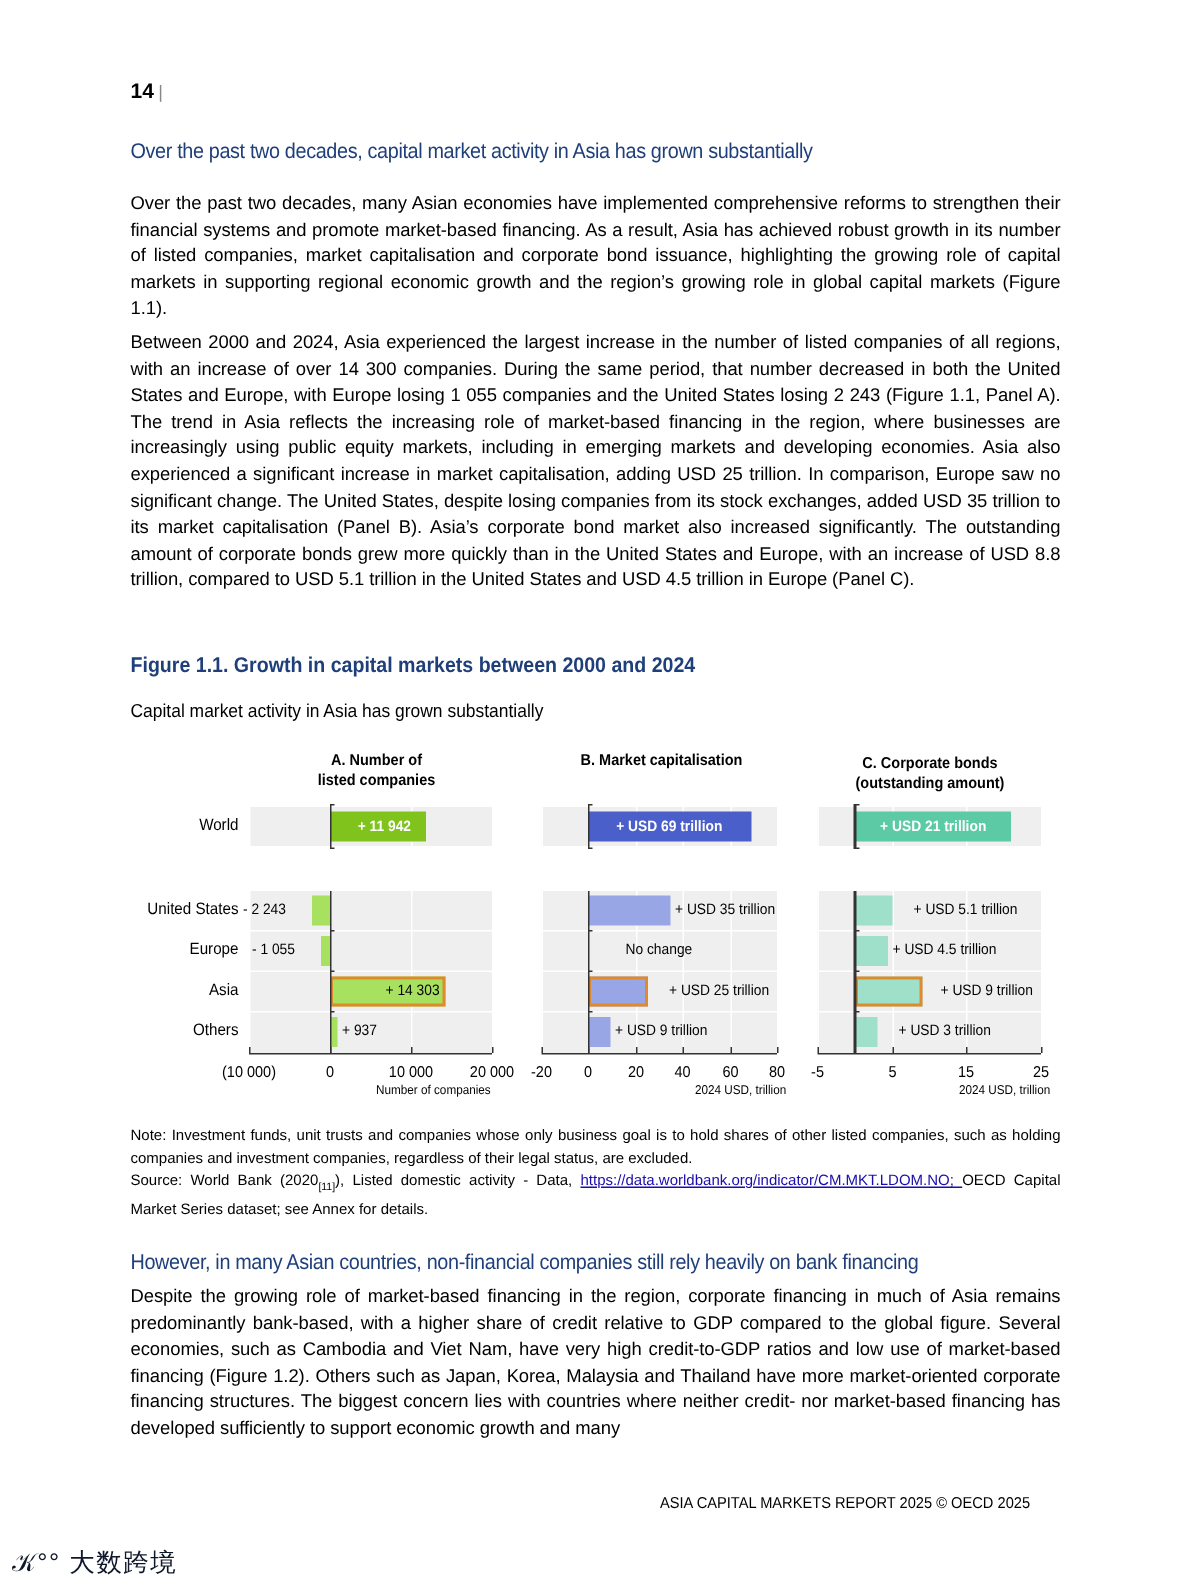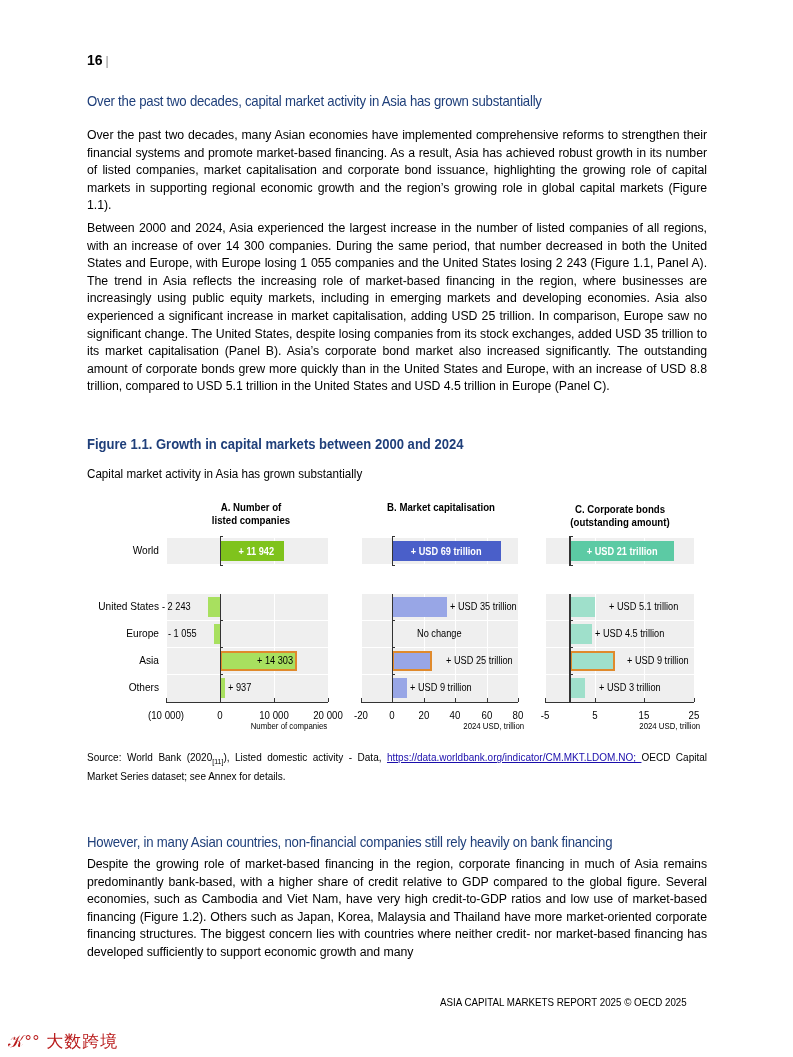--- a/index.html
+++ b/index.html
@@ -19,28 +19,28 @@
   .zero { background:#333; width:1.5px; }
   .axis { background:#333; height:1px; }
   .tick { background:#333; width:1px; height:4px; }
   .ticklbl { font-size:10.5px; transform:translateX(-50%) scaleX(0.92); white-space:nowrap; }
   .unit { font-size:8.5px; white-space:nowrap; transform:scaleX(0.92); transform-origin:right top; }
   .barlbl { font-size:10px; white-space:nowrap; transform:scaleX(0.92); transform-origin:left center; }
   .worldlbl { color:#fff; font-weight:bold; font-size:10px; white-space:nowrap; transform:scaleX(0.92); }
   .note { left:87px; width:620px; font-size:10px; line-height:15px; text-align:justify; transform:scaleX(1); }
   .note a { color:#1a0dab; text-decoration:underline; }
   .footer { left:440px; top:996px; font-size:10.5px; transform:scaleX(0.93); transform-origin:left top; white-space:nowrap; }
-  .wm { left:8px; top:1030px; font-size:17px; color:#b91c1c; letter-spacing:1px; }
+  .wm { left:8px; top:1030px; font-size:17px; color:#0f172a; letter-spacing:1px; }
   .hl { outline:2px solid #e08a2c; outline-offset:-2px; }
 </style>
 </head>
 <body>
 
 <div class="abs pagenum">
-  <span>16</span><span class="bar">|</span>
+  <span>14</span><span class="bar">|</span>
 </div>
 
 <div class="abs h2" style="top:93px;">Over the past two decades, capital market activity in Asia has grown substantially</div>
 <p class="abs para" style="top:127px; margin:0;">Over the past two decades, many Asian economies have implemented comprehensive reforms to strengthen their financial systems and promote market-based financing. As a result, Asia has achieved robust growth in its number of listed companies, market capitalisation and corporate bond issuance, highlighting the growing role of capital markets in supporting regional economic growth and the region’s growing role in global capital markets (Figure 1.1).</p>
 <p class="abs para" style="top:220px; margin:0;">Between 2000 and 2024, Asia experienced the largest increase in the number of listed companies of all regions, with an increase of over 14 300 companies. During the same period, that number decreased in both the United States and Europe, with Europe losing 1 055 companies and the United States losing 2 243 (Figure 1.1, Panel A). The trend in Asia reflects the increasing role of market-based financing in the region, where businesses are increasingly using public equity markets, including in emerging markets and developing economies. Asia also experienced a significant increase in market capitalisation, adding USD 25 trillion. In comparison, Europe saw no significant change. The United States, despite losing companies from its stock exchanges, added USD 35 trillion to its market capitalisation (Panel B). Asia’s corporate bond market also increased significantly. The outstanding amount of corporate bonds grew more quickly than in the United States and Europe, with an increase of USD 8.8 trillion, compared to USD 5.1 trillion in the United States and USD 4.5 trillion in Europe (Panel C).</p>
 
 <div class="abs figtitle">Figure 1.1. Growth in capital markets between 2000 and 2024</div>
 <div class="abs figsub">Capital market activity in Asia has grown substantially</div>
 
 <div id="figure">
@@ -180,20 +180,21 @@
     <div class="abs tick" style="left: 594.667px; top: 698px;"></div>
     <div class="abs ticklbl" style="left: 594.667px; top: 709px;">5</div>
     <div class="abs tick" style="left: 644.333px; top: 698px;"></div>
     <div class="abs ticklbl" style="left: 644.333px; top: 709px;">15</div>
     <div class="abs tick" style="left: 694px; top: 698px;"></div>
     <div class="abs ticklbl" style="left: 694px; top: 709px;">25</div>
     <div class="abs unit" style="right: 93px; top: 721px;">2024 USD, trillion</div>
   </div>
 
 <div class="abs note" style="top:750px;">
+  <div>Note: Investment funds, unit trusts and companies whose only business goal is to hold shares of other listed companies, such as holding companies and investment companies, regardless of their legal status, are excluded.</div>
   <div><span>Source: World Bank (2020</span><sub style="font-size:7px;">[11]</sub><span>), Listed domestic activity - Data, </span><a>https://data.worldbank.org/indicator/CM.MKT.LDOM.NO; </a><span>OECD Capital Market Series dataset; see Annex for details.</span></div>
 </div>
 
 <div class="abs h2" style="top:834px;">However, in many Asian countries, non-financial companies still rely heavily on bank financing</div>
 <p class="abs para" style="top:856px; margin:0;">Despite the growing role of market-based financing in the region, corporate financing in much of Asia remains predominantly bank-based, with a higher share of credit relative to GDP compared to the global figure. Several economies, such as Cambodia and Viet Nam, have very high credit-to-GDP ratios and low use of market-based financing (Figure 1.2). Others such as Japan, Korea, Malaysia and Thailand have more market-oriented corporate financing structures. The biggest concern lies with countries where neither credit- nor market-based financing has developed sufficiently to support economic growth and many</p>
 
 <div class="abs footer">ASIA CAPITAL MARKETS REPORT 2025 © OECD 2025</div>
 <div class="abs wm"><span>𝒦°° </span><span>大数跨境</span></div>
 
 </body></html>

